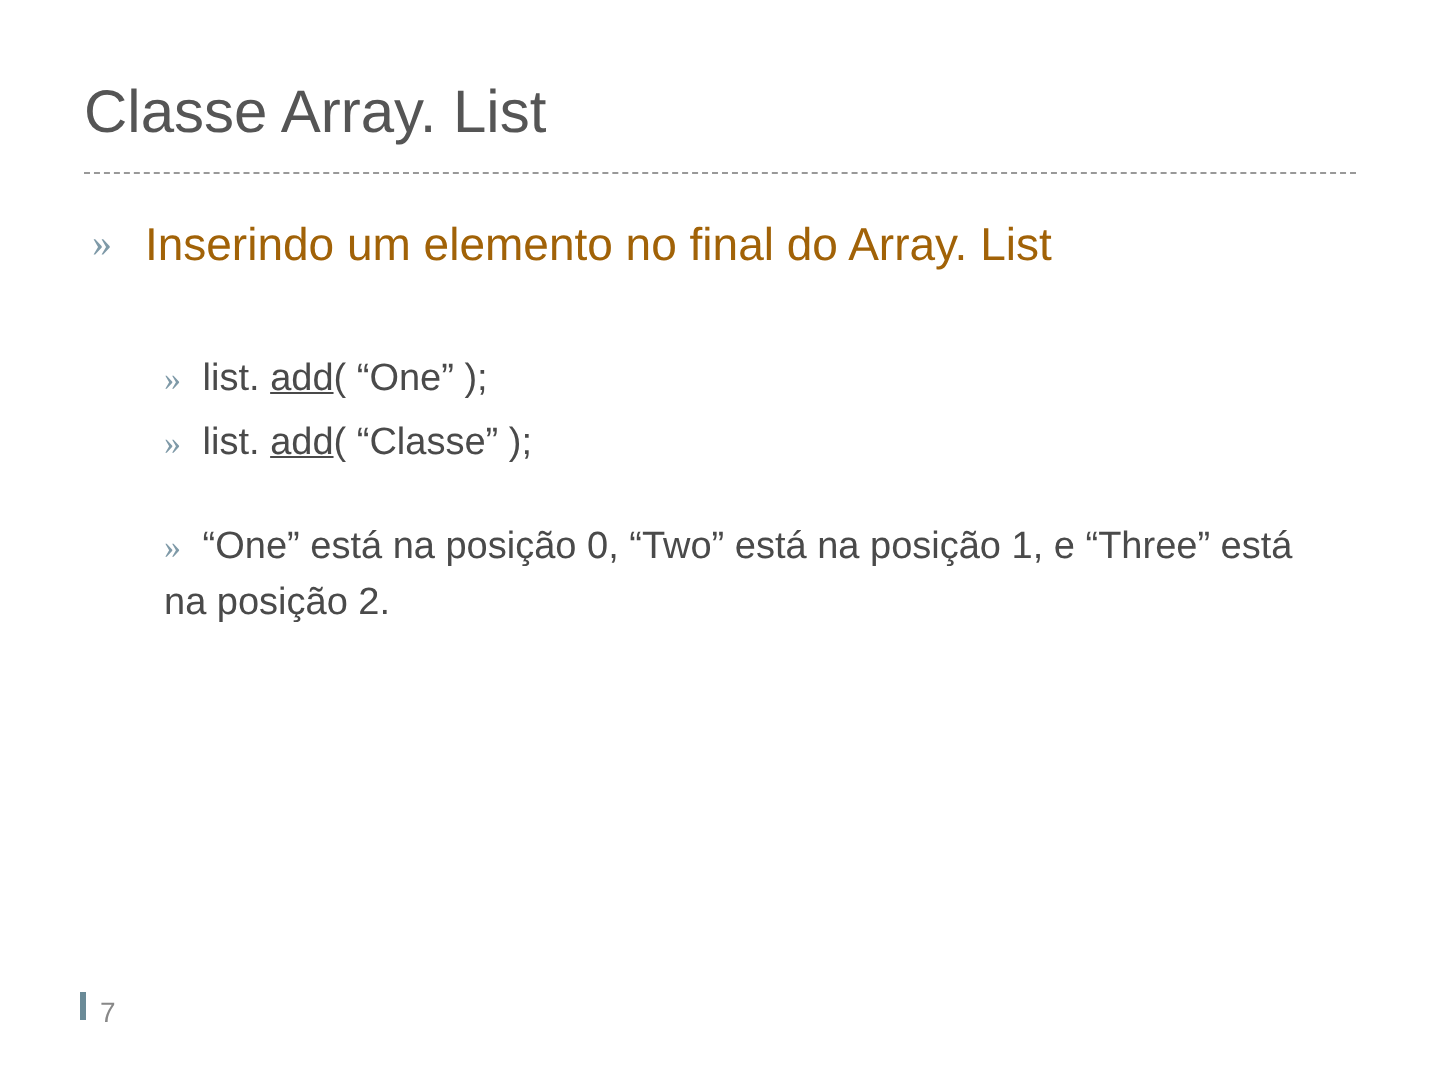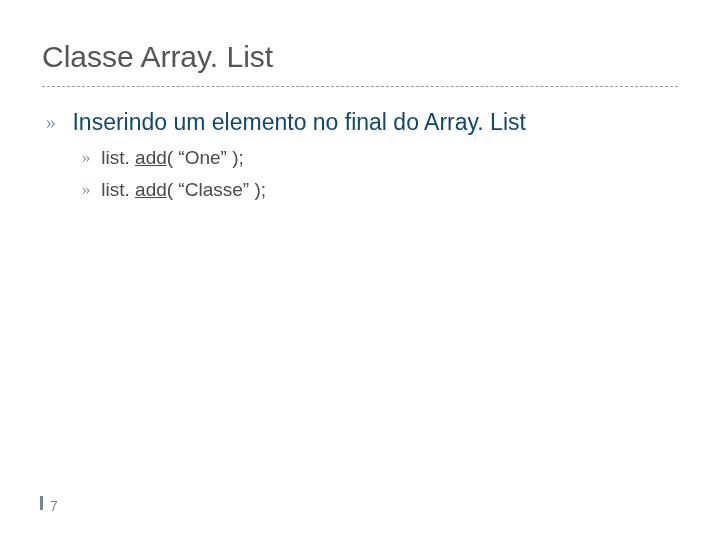--- a/index.html
+++ b/index.html
@@ -46,29 +46,29 @@
     color: #7f9aa8;
     font-family: Georgia, serif;
     font-size: 20px;
     line-height: 28px;
     margin-right: 12px;
   }
   .level1 .text {
     display: inline-block;
     vertical-align: top;
     font-size: 23px;
-    color: #0c4a6e;
+    color: #a16207;
     line-height: 28px;
     max-width: 580px;
   }
 
   .sublist {
     position: absolute;
     left: 82px;
-    top: 144px;
+    top: 176px;
     width: 590px;
   }
   .sublist .item {
     margin-bottom: 4px;
     font-size: 19px;
     color: #4a4a4a;
     line-height: 28px;
   }
   .sublist .item .sb {
     display: inline-block;
@@ -129,19 +129,23 @@
 
     <div class="item">
       <span class="sb">»</span>
       <span class="st">
         <span>list. </span><span class="underline">add</span><span>( “Classe” );</span>
       </span>
     </div>
 
     <div class="spacer"></div>
 
+    <div class="item">
+      <span class="sb">»</span>
+      <span class="st">“One” está na posição 0, “Two” está na posição 1, e “Three” está na posição 2.</span>
+    </div>
 
   </div>
 
   <div class="footer-marker"></div>
   <div class="page-number">7</div>
 
 </div>
 
 </body></html>

